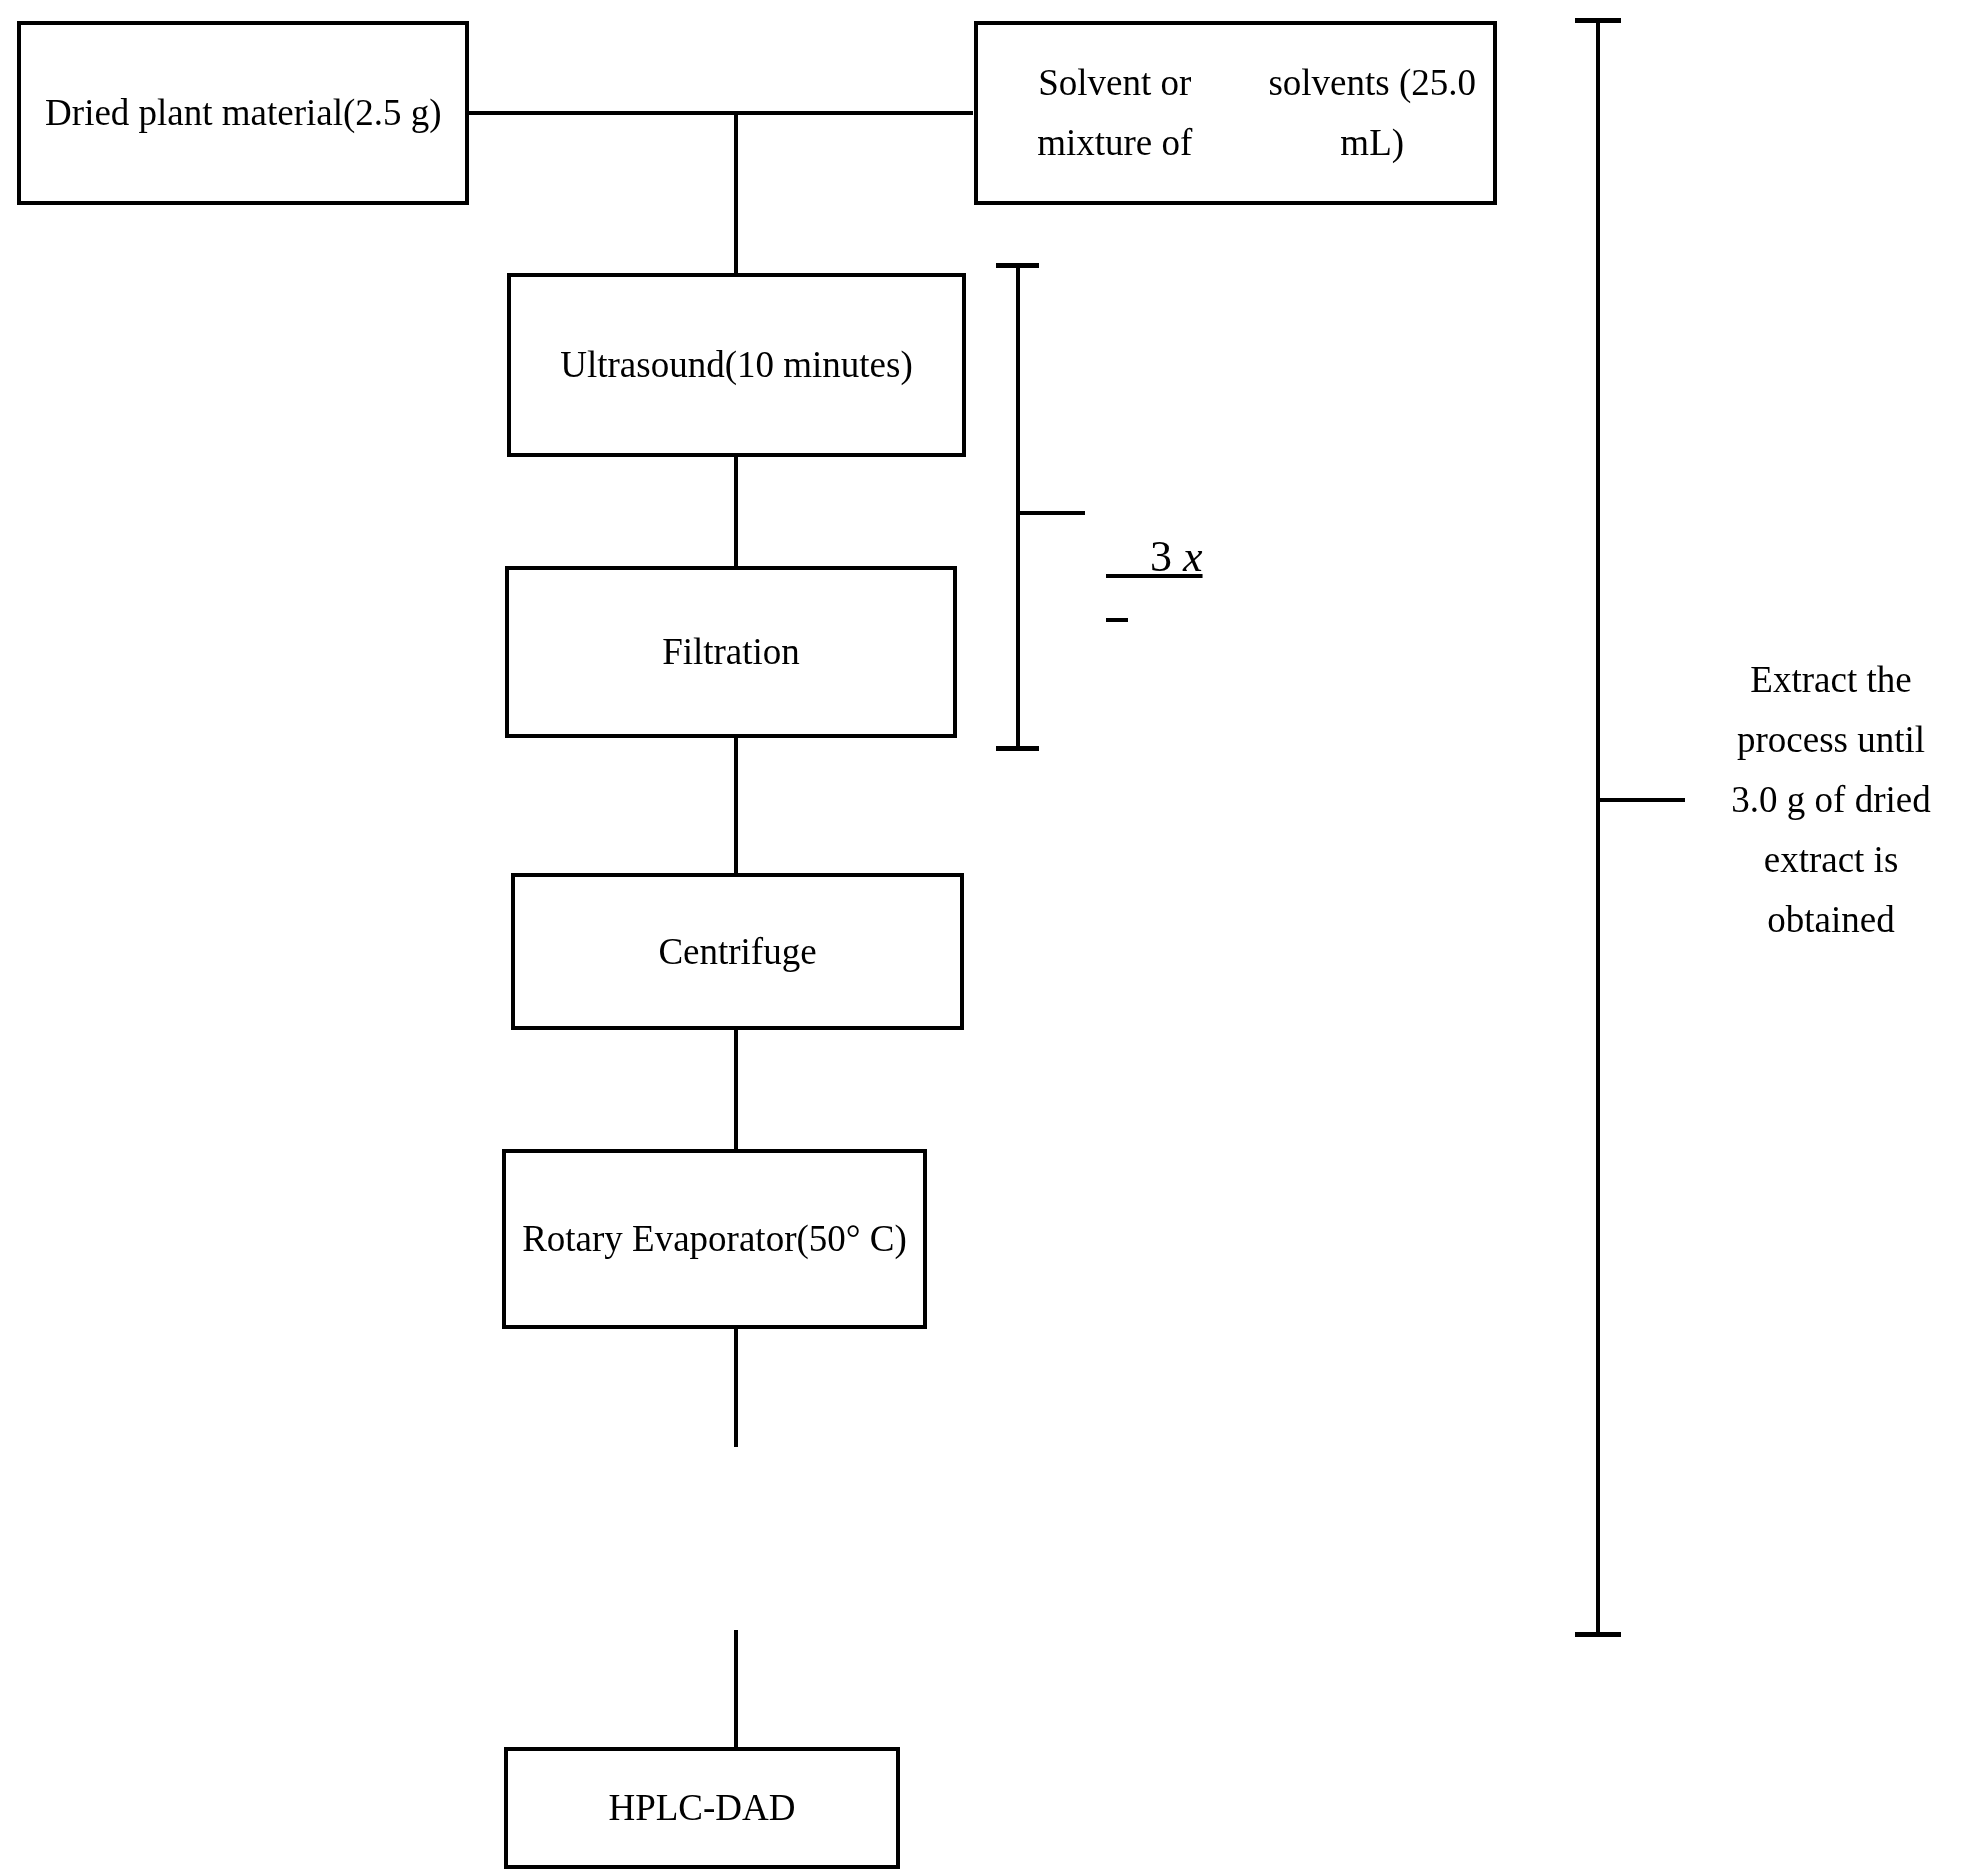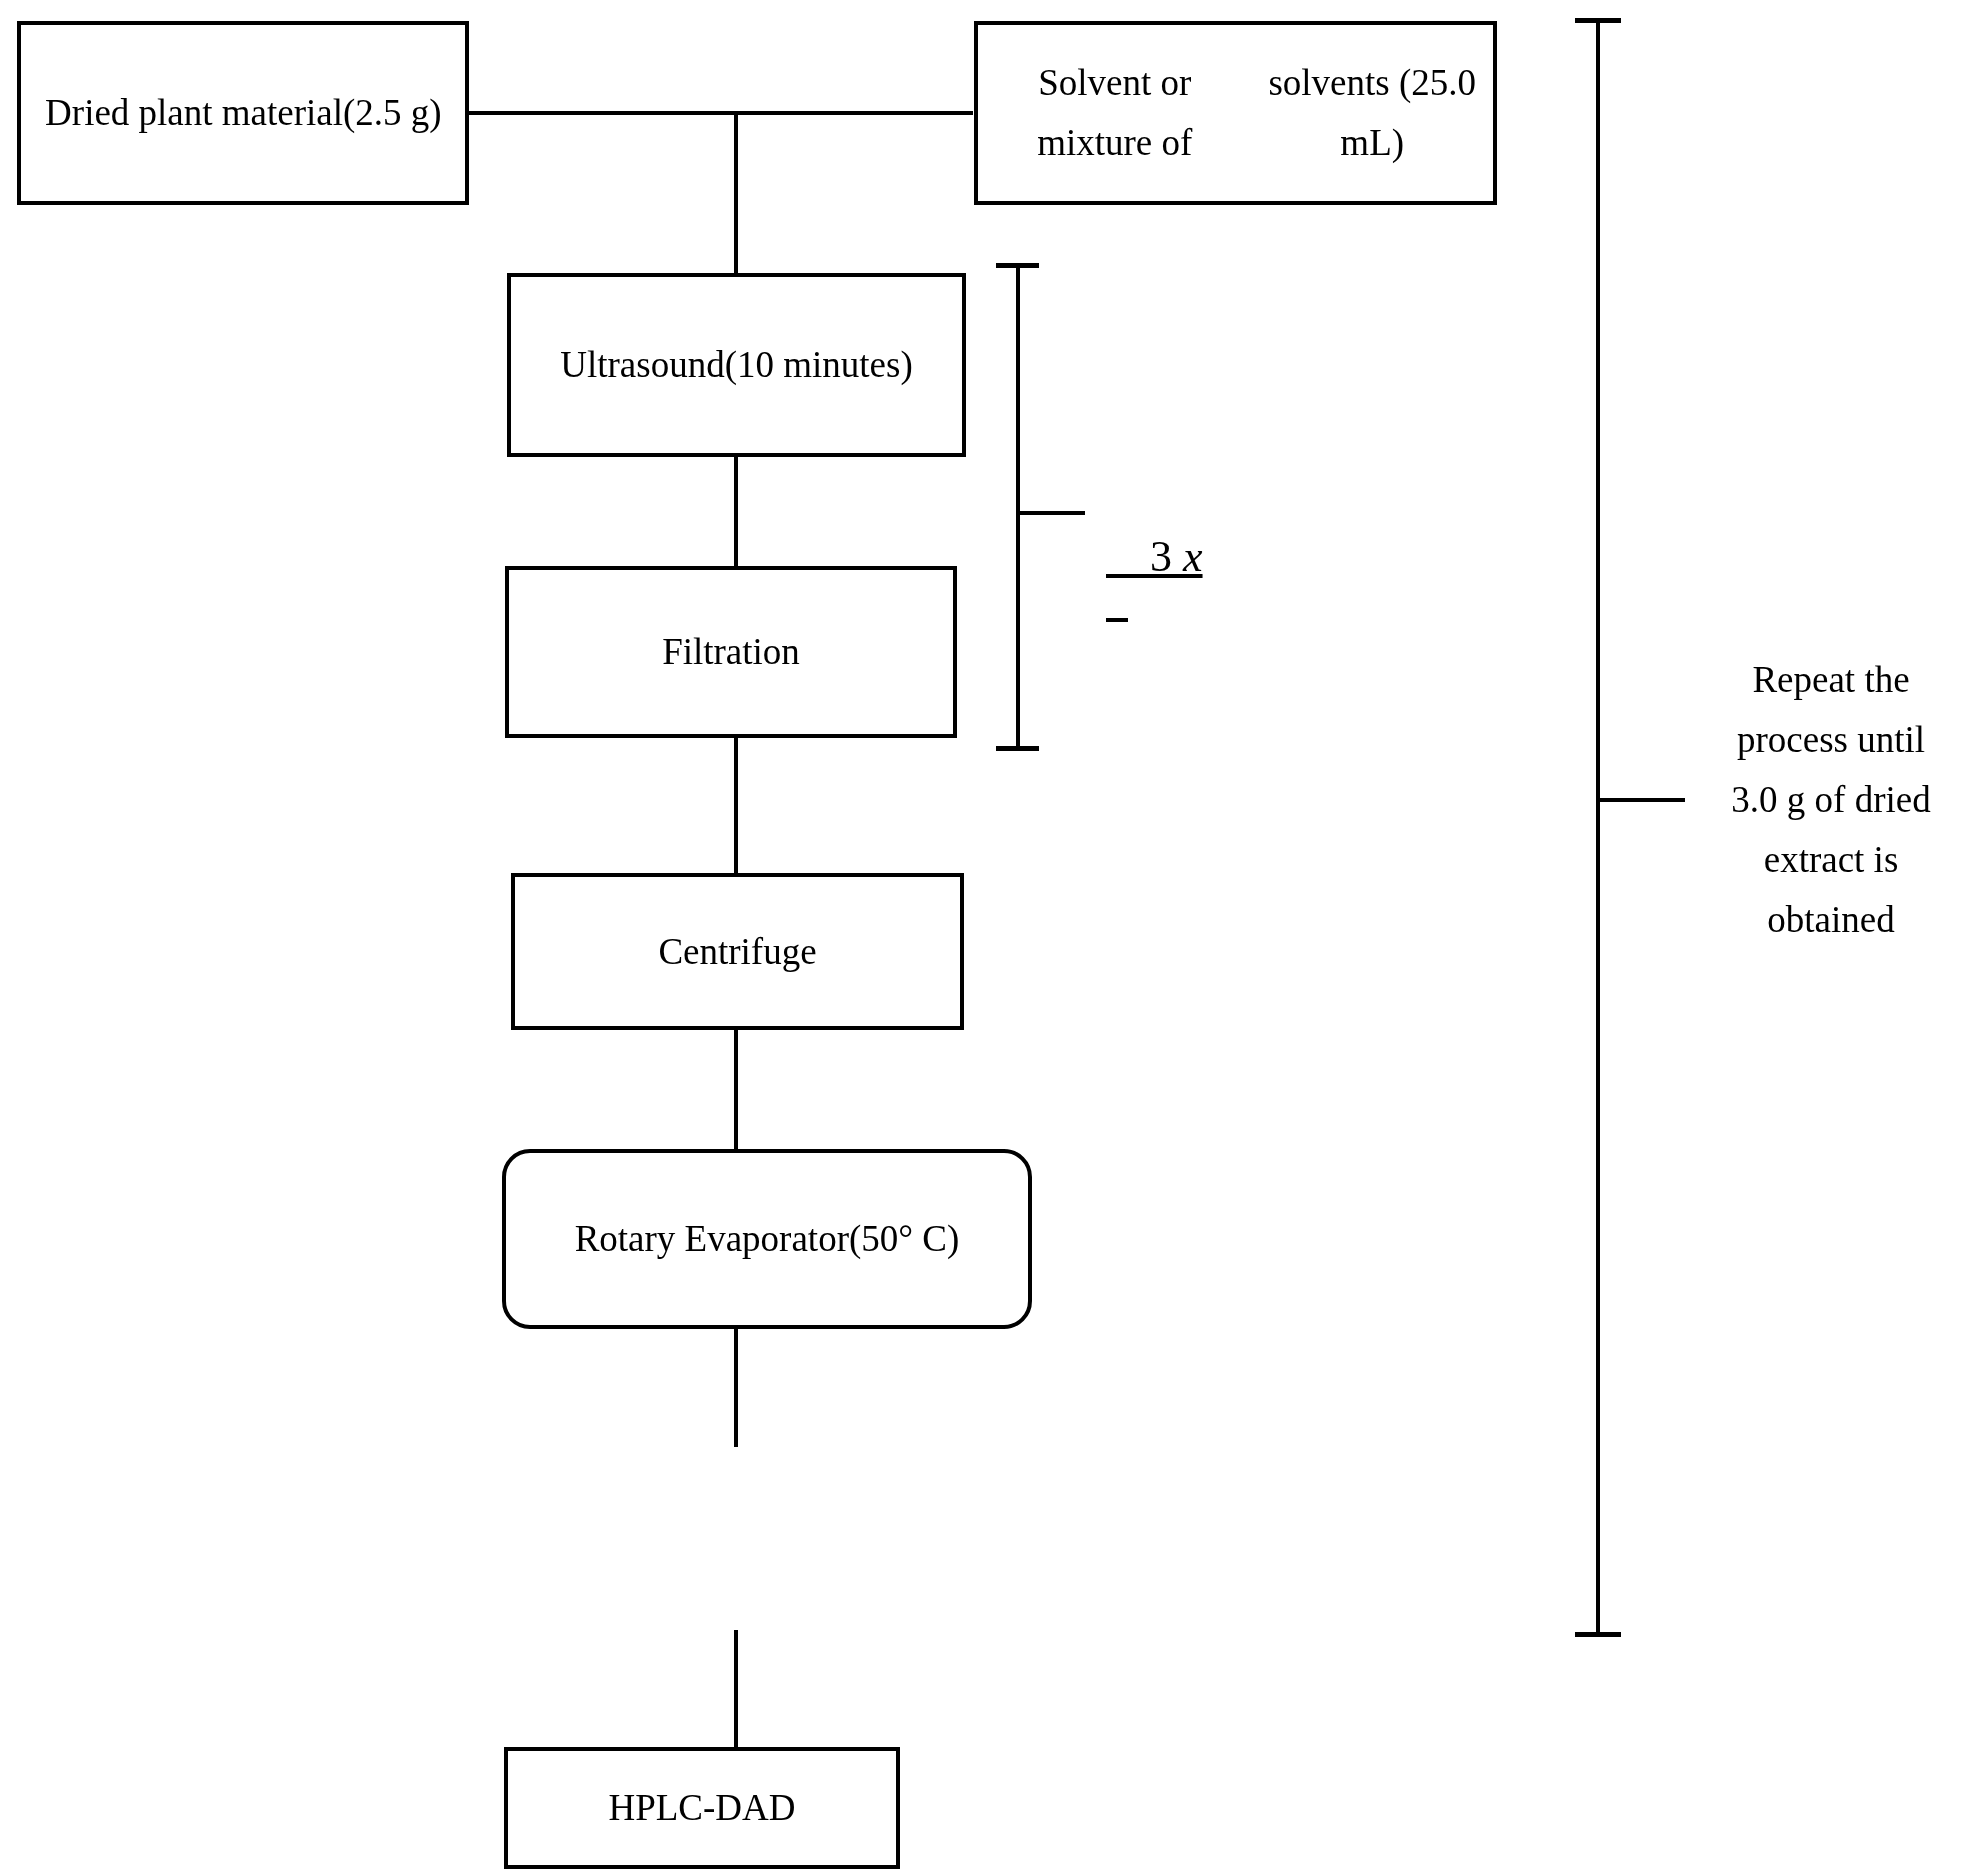--- a/index.html
+++ b/index.html
@@ -70,21 +70,21 @@
   </div>
 
   <div class="node" style="left:505px; top:566px; width:452px; height:172px;">
     <div>Filtration</div>
   </div>
 
   <div class="node" style="left:511px; top:873px; width:453px; height:157px;">
     <div>Centrifuge</div>
   </div>
 
-  <div class="node" style="left:502px; top:1149px; width:530px; height:180px;border-radius:28px;">
+  <div class="node" style="left:502px; top:1149px; width:425px; height:180px;">
     <div>Rotary Evaporator</div>
     <div>(50° C)</div>
   </div>
 
 
   <div class="node" style="left:504px; top:1747px; width:396px; height:122px;">
     <div>HPLC-DAD</div>
   </div>
 
   <div class="conn" style="left:1016px; top:264px; width:3.5px; height:486px;"></div>
@@ -94,21 +94,21 @@
   <div class="loop-label" style="left:1106px; top:491px;">
     <span>3 </span><span class="it">x</span>
   </div>
 
   <div class="conn" style="left:1596px; top:19.5px; width:3.5px; height:1617px;"></div>
   <div class="conn" style="left:1575px; top:18px; width:46px; height:4.9px;"></div>
   <div class="conn" style="left:1575px; top:1632px; width:46px; height:4.9px;"></div>
   <div class="conn" style="left:1598px; top:798px; width:87px; height:3.5px;"></div>
 
   <div class="note" style="left:1696px; top:650px; width:270px;">
-    <div>Repeat the</div>
+    <div>Extract the</div>
     <div>process until</div>
     <div>3.0 g of dried</div>
     <div>extract is</div>
     <div>obtained</div>
   </div>
 
 </div>
 
 
 </body></html>

